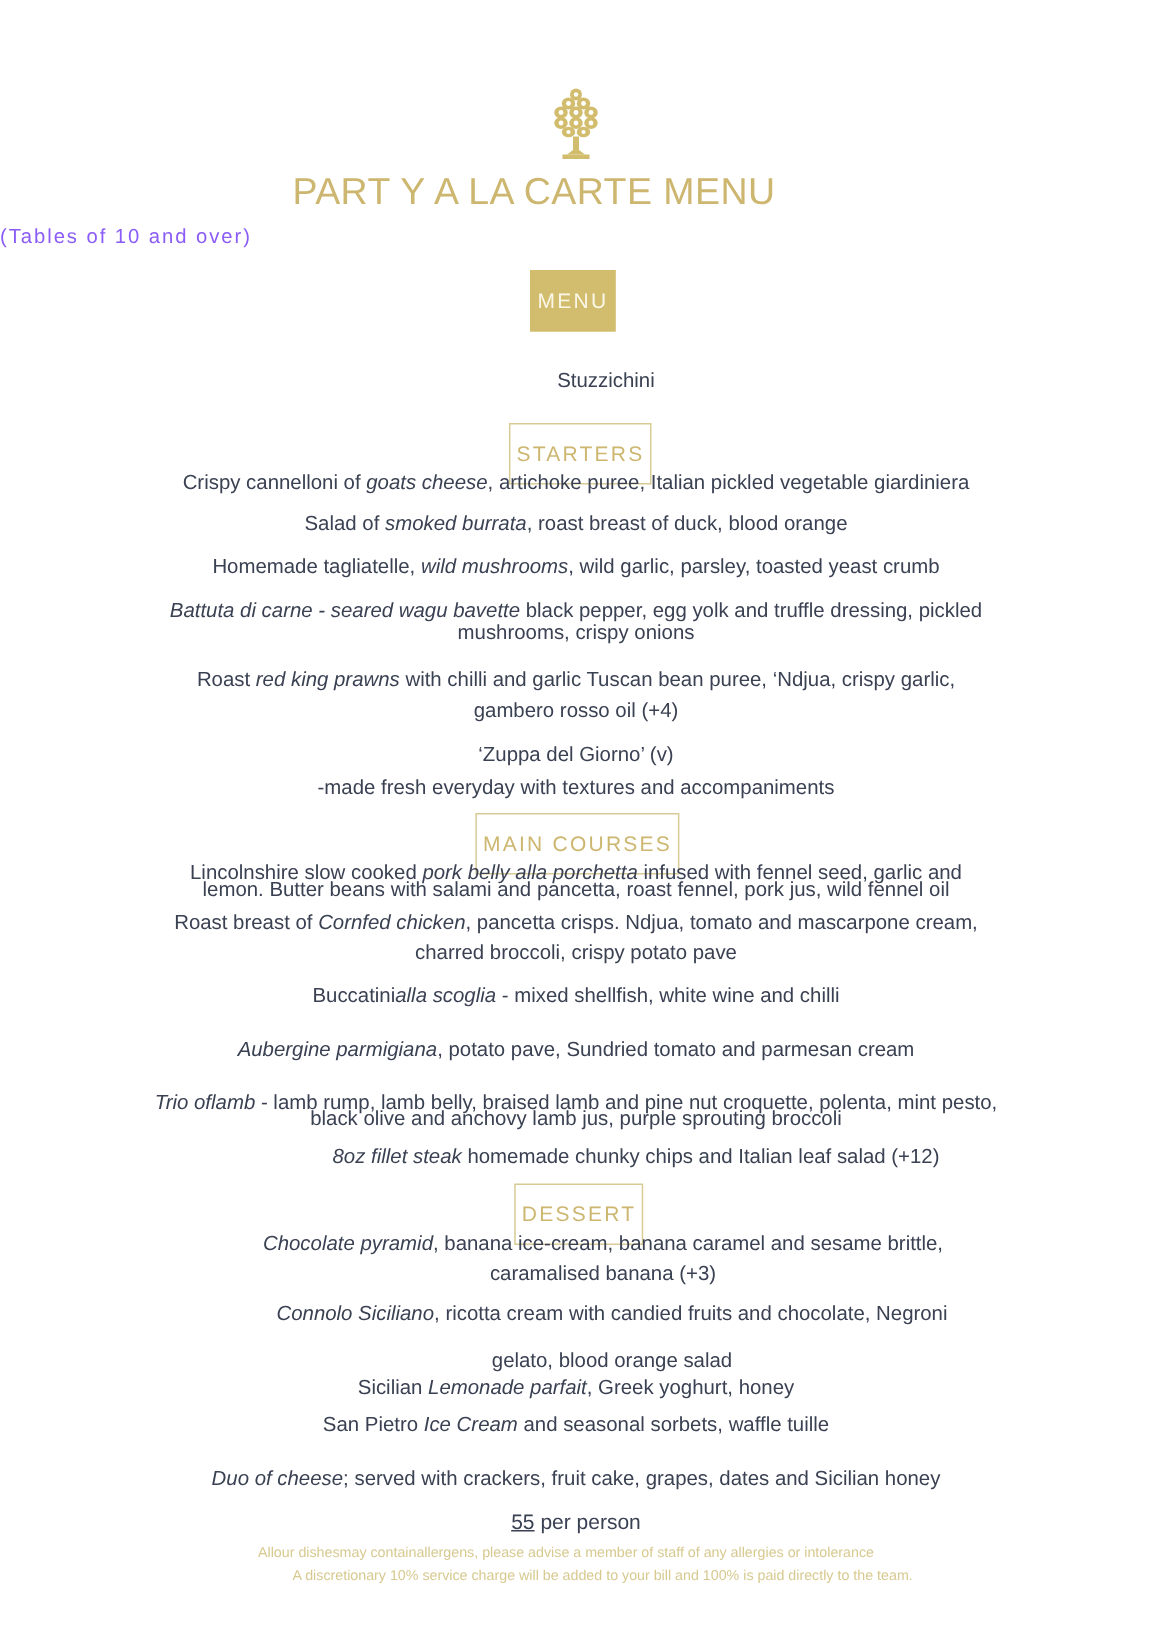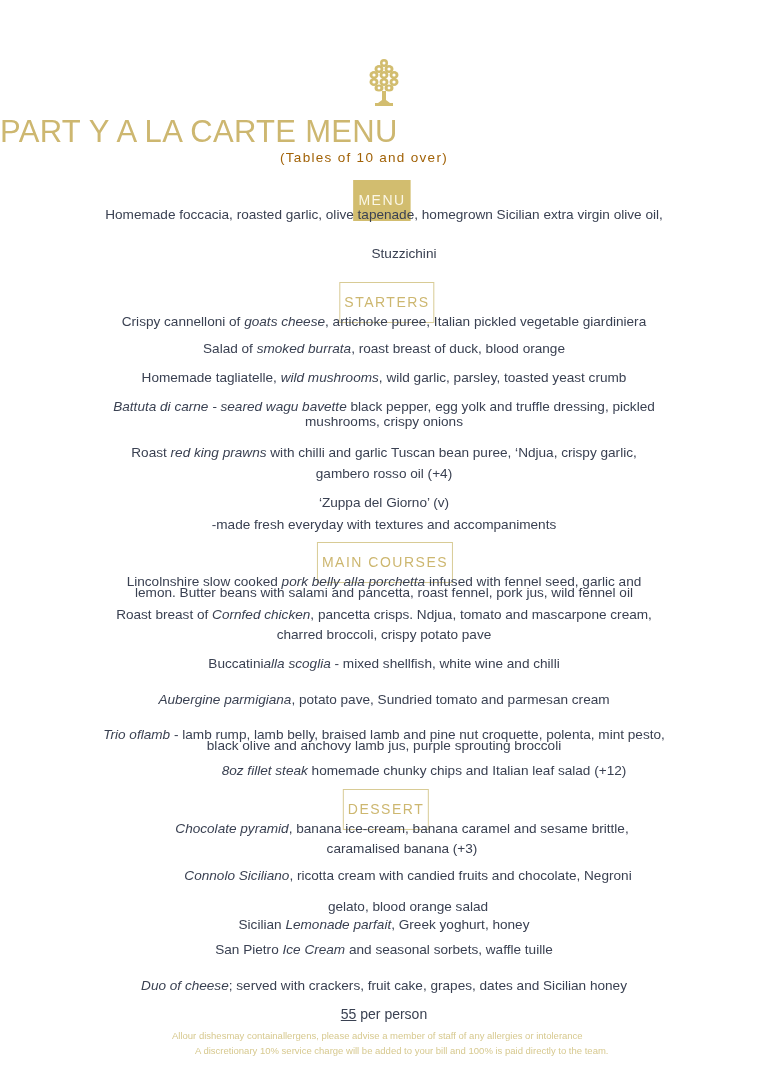--- a/index.html
+++ b/index.html
@@ -3,26 +3,26 @@
   <meta charset="utf-8">
   <style>
     html, body { margin: 0; padding: 0; background: #ffffff; }
     body {
       width: 768px; height: 1086px; position: relative; overflow: hidden;
       font-family: "Liberation Sans", "DejaVu Sans", sans-serif;
       color: #3a4152;
     }
     .logo { position: absolute; left: 366px; top: 58px; width: 36px; height: 50px; }
     .title {
-      position: absolute; left: 0; width: 712px; top: 114px; 
-      font-size: 31px; letter-spacing: 0.3px; color: #cdb770; font-weight: normal;
+      position: absolute; left: 0; width: 712px; top: 114px; text-align: center;
+      font-size: 25px; letter-spacing: 0.3px; color: #cdb770; font-weight: normal;
     }
     .subtitle {
-      position: absolute; left: 0; width: 728px; top: 150px; text-align: center;
-      font-size: 13.5px; letter-spacing: 1.3px; color: #a16207;
+      position: absolute; left: 0; width: 728px; top: 150px; text-align: left;
+      font-size: 13.5px; letter-spacing: 1.3px; color: #8b5cf6;
     }
     .section-head {
       position: absolute; transform: translateX(-50%);
       font-size: 14px; letter-spacing: 1.5px; color: #cdb770;
       border: 1px solid #d8cb95; padding: 11px 4px; line-height: 17px;
       white-space: nowrap;
     }
     .section-head.filled { background: #d2bd6f; color: #fbf7e6; border-color: #d2bd6f; }
     .line {
       position: absolute; left: 0; width: 768px; text-align: center;
@@ -67,21 +67,20 @@
     <circle cx="13" cy="30" r="1.4"></circle>
       <circle cx="23" cy="30" r="1.4"></circle>
   </g>
 </svg>
 
 <div class="title">PART Y A LA CARTE MENU</div>
 <div class="subtitle">(Tables of 10 and over)</div>
 
 <div class="section-head filled" style="left:382px; top:180px;">MENU</div>
 <div class="line tight" style="top:209px;">
-  <div>Homemade foccacia, roasted garlic, olive tapenade, homegrown Sicilian extra virgin olive oil,</div>
 </div>
 <div class="line" style="top:246px;margin-left:20px;">Stuzzichini</div>
 
 <div class="section-head" style="left:387px; top:282px;">STARTERS</div>
 
 <div class="line" style="top:314px;"><span>Crispy cannelloni of </span><i>goats cheese</i><span>, artichoke puree, Italian pickled vegetable giardiniera</span></div>
 <div class="line" style="top:341px;"><span>Salad of </span><i>smoked burrata</i><span>, roast breast of duck, blood orange</span></div>
 <div class="line" style="top:370px;"><span>Homemade tagliatelle, </span><i>wild mushrooms</i><span>, wild garlic, parsley, toasted yeast crumb</span></div>
 <div class="line" style="top:399px;">
   <div><span></span><i>Battuta di carne - seared wagu bavette</i><span> black pepper, egg yolk and truffle dressing, pickled</span></div>

